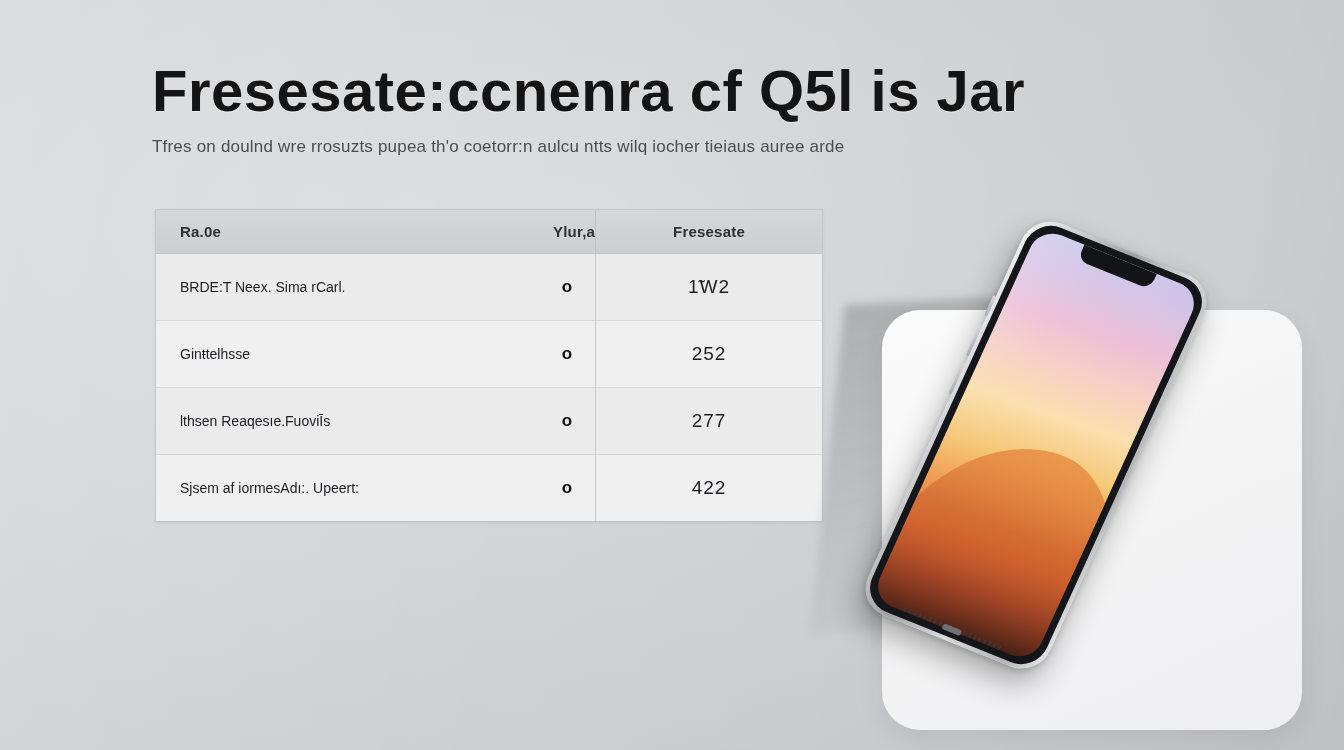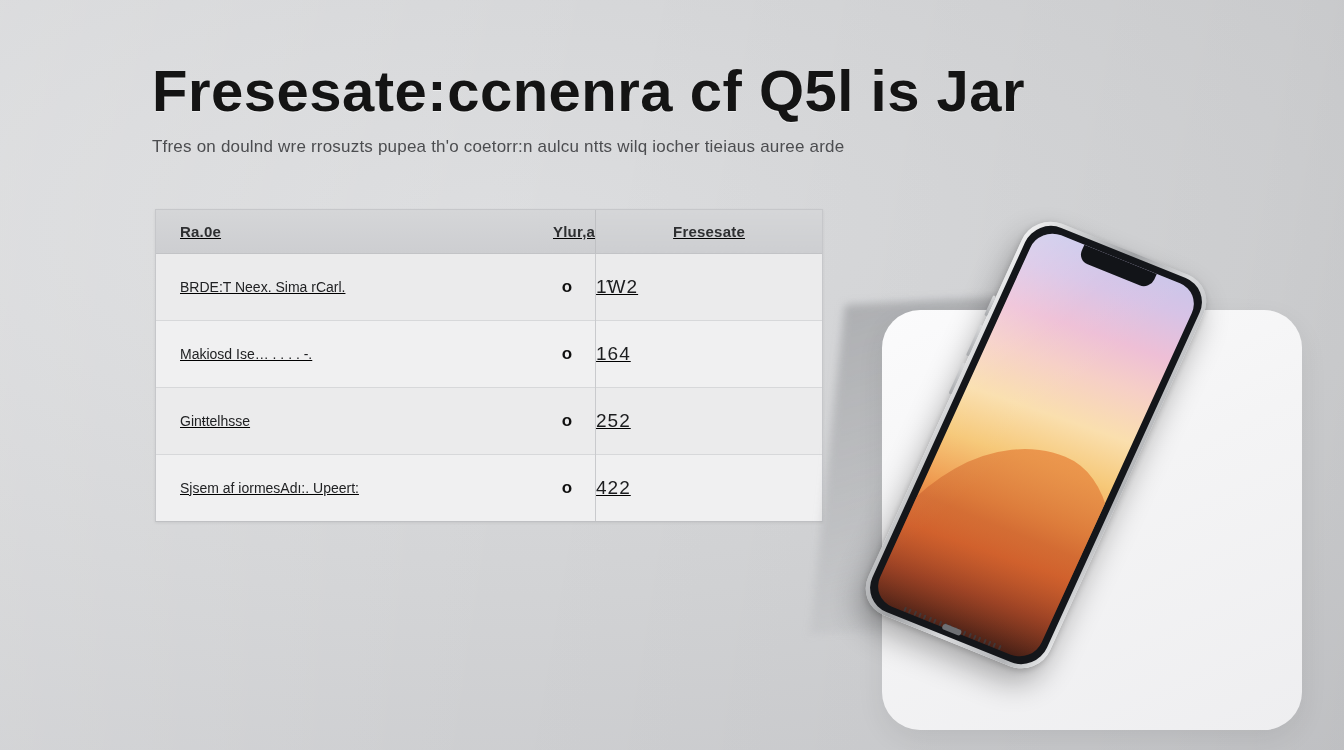--- a/index.html
+++ b/index.html
@@ -60,21 +60,20 @@
   .table-wrap {
     position: absolute;
     left: 155px;
     top: 209px;
     width: 668px;
     border: 1px solid #c6c7ca;
     border-bottom: 1px solid #bfc0c3;
     box-sizing: border-box;
     background: #eeeeef;
     box-shadow: 0 1px 3px rgba(0,0,0,0.07);
-    text-decoration: underline;
   }
   table.data-table {
     width: 100%;
     border-collapse: collapse;
     table-layout: fixed;
   }
   table.data-table col.c-name  { width: 57.5%; }
   table.data-table col.c-mid   { width: 8.5%;  }
   table.data-table col.c-val   { width: 34%;   }
 
@@ -109,20 +108,21 @@
     box-sizing: border-box;
   }
   tbody td.cell-mid {
     text-align: center;
     padding: 0;
     font-weight: bold;
     font-size: 16px;
     color: #141414;
   }
   tbody td.cell-val {
+    text-align: center;
     padding: 0;
     border-left: 1px solid #c9cacd;
     font-size: 19px;
     color: #1c1d1f;
     letter-spacing: 1px;
   }
   .ring-marker {
     display: inline-block;
     font-weight: bold;
     font-size: 17px;
@@ -293,28 +293,28 @@
         <th class="th-val">Fresesate</th>
       </tr>
     </thead>
     <tbody>
       <tr>
         <td class="cell-name">BRDE:T Neex. Sima rCarl.</td>
         <td class="cell-mid"><span class="ring-marker">o</span></td>
         <td class="cell-val">1̃W2</td>
       </tr>
       <tr>
-        <td class="cell-name">Makiosd Ise… . .  . . -.</td>
-        <td class="cell-mid"><span class="ring-marker">o</span></td>
-        <td class="cell-val">164</td>
-      </tr>
-      <tr>
         <td class="cell-name">Ginŧtelhsse</td>
         <td class="cell-mid"><span class="ring-marker">o</span></td>
         <td class="cell-val">252</td>
+      </tr>
+      <tr>
+        <td class="cell-name">lthsen Reaqesıe.FuoviĪs</td>
+        <td class="cell-mid"><span class="ring-marker">o</span></td>
+        <td class="cell-val">277</td>
       </tr>
       <tr>
         <td class="cell-name">Sjsem af iormesАdı:. Upeert:</td>
         <td class="cell-mid"><span class="ring-marker">o</span></td>
         <td class="cell-val">422</td>
       </tr>
     </tbody>
   </table>
 </div>
 

